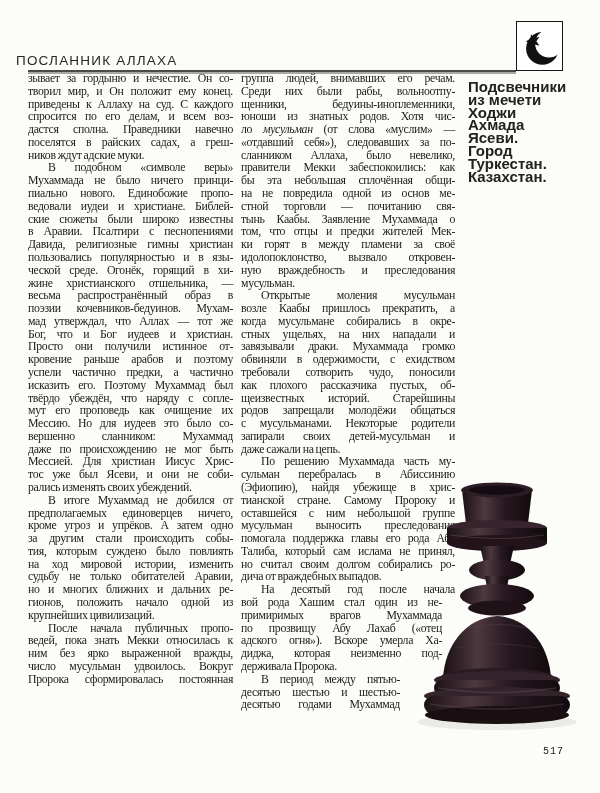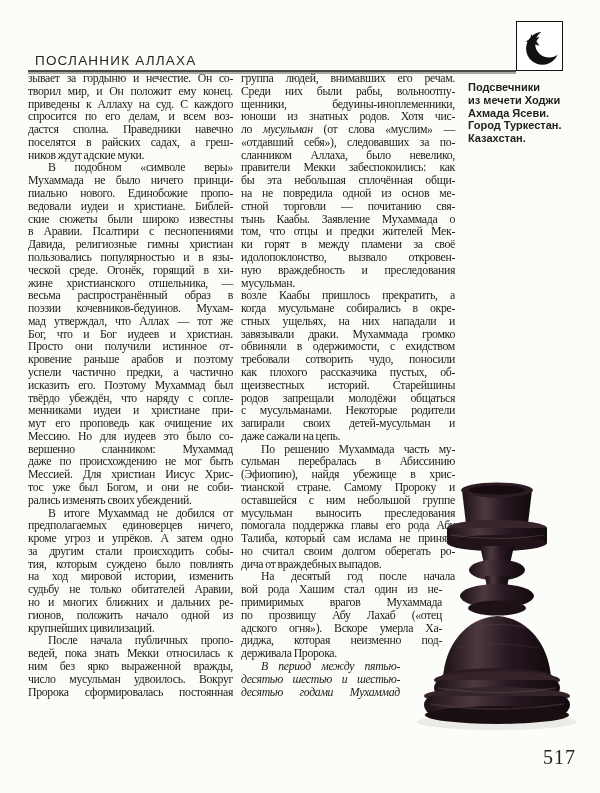--- a/index.html
+++ b/index.html
@@ -3,21 +3,21 @@
 <meta charset="utf-8">
 <style>
   html,body{margin:0;padding:0;background:#e8e8e4;}
   #page{
     position:relative; width:600px; height:793px; margin:0 auto;
     background:#fcfcf9; overflow:hidden;
     font-family:"Liberation Serif", serif; color:#1d1b19;
   }
   
   #hdr-title{
-    position:absolute; left:35px; top:53px;
+    position:absolute; left:16px; top:53px;
     font-family:"Liberation Sans", sans-serif;
     font-size:13.5px; letter-spacing:1.2px; color:#19181680;
     color:#2a2826; font-weight:400;
   }
   #hdr-rule{
     position:absolute; left:28px; top:70px; width:488px; height:4px;
     background:linear-gradient(to bottom,#4a4a48 0 45%,#a8a8a4 45% 100%);
   }
   #emblem{
     position:absolute; left:516px; top:21px; width:47px; height:50px;
@@ -29,35 +29,35 @@
     position:absolute; top:72px;
     font-size:11.8px; line-height:12.78px;
     letter-spacing:-0.32px; word-spacing:-0.6px;
   }
   #col-left{left:28px;  width:205px;}
   #col-mid {left:241px; width:214px;}
   .ln{text-align:justify; text-align-last:justify; white-space:normal;}
   .ln.end{text-align-last:left;}
   .ln.ind{text-indent:20px;}
   .ln.n1{padding-right:13px;}
-  .ln.n2{padding-right:55px;font-style:italic;}
+  .ln.n2{padding-right:55px;}
   .it{font-style:italic;}
   
   #caption{
     position:absolute; left:468px; top:81px; width:110px;
     font-family:"Liberation Sans", sans-serif;
-    font-size:11px; font-weight:bold; line-height:12.8px; color:#242220;
+    font-size:15px; font-weight:bold; line-height:12.8px; color:#242220;
   }
   
   #candle{position:absolute; left:412px; top:478px; width:170px; height:256px;}
   #candle svg{display:block; width:100%; height:100%;}
   
   #folio{
     position:absolute; left:543px; top:746px;
-    font-size:20px; letter-spacing:1px; color:#23211f;
+    font-size:10px; letter-spacing:1px; color:#23211f;font-family:Liberation Mono, monospace;
   }
 </style>
 </head>
 <body>
 
 <div id="page">
 
   <div id="hdr-title">ПОСЛАННИК АЛЛАХА</div>
   <div id="hdr-rule"></div>
 
@@ -94,27 +94,26 @@
       <div class="ln">жине христианского отшельника, —</div>
       <div class="ln">весьма распространённый образ в</div>
       <div class="ln">поэзии кочевников-бедуинов. Мухам-</div>
       <div class="ln">мад утверждал, что Аллах — тот же</div>
       <div class="ln">Бог, что и Бог иудеев и христиан.</div>
       <div class="ln">Просто они получили истинное от-</div>
       <div class="ln">кровение раньше арабов и поэтому</div>
       <div class="ln">успели частично предки, а частично</div>
       <div class="ln">исказить его. Поэтому Мухаммад был</div>
       <div class="ln">твёрдо убеждён, что наряду с сопле-</div>
-      <div class="ln">менниками иудеи и христиане при-</div>
       <div class="ln">мут его проповедь как очищение их</div>
       <div class="ln">Мессию. Но для иудеев это было со-</div>
       <div class="ln">вершенно сланником: Мухаммад</div>
       <div class="ln">даже по происхождению не мог быть</div>
       <div class="ln">Мессией. Для христиан Иисус Хрис-</div>
-      <div class="ln">тос уже был Богом, и они не соби-</div>
+      <div class="ln">тос уже был Ясеви, и они не соби-</div>
       <div class="ln end">рались изменять своих убеждений.</div>
       <div class="ln ind">В итоге Мухаммад не добился от</div>
       <div class="ln">предполагаемых единоверцев ничего,</div>
       <div class="ln">кроме угроз и упрёков. А затем одно</div>
       <div class="ln">за другим стали происходить собы-</div>
       <div class="ln">тия, которым суждено было повлиять</div>
       <div class="ln">на ход мировой истории, изменить</div>
       <div class="ln">судьбу не только обитателей Аравии,</div>
       <div class="ln">но и многих ближних и дальних ре-</div>
       <div class="ln">гионов, положить начало одной из</div>
@@ -136,41 +135,42 @@
       <div class="ln">правители Мекки забеспокоились: как</div>
       <div class="ln">бы эта небольшая сплочённая общи-</div>
       <div class="ln">на не повредила одной из основ ме-</div>
       <div class="ln">стной торговли — почитанию свя-</div>
       <div class="ln">тынь Каабы. Заявление Мухаммада о</div>
       <div class="ln">том, что отцы и предки жителей Мек-</div>
       <div class="ln">ки горят в между пламени за своё</div>
       <div class="ln">идолопоклонство, вызвало откровен-</div>
       <div class="ln">ную враждебность и преследования</div>
       <div class="ln end">мусульман.</div>
+      <div class="ln ind">Открытые моления мусульман</div>
       <div class="ln">возле Каабы пришлось прекратить, а</div>
       <div class="ln">когда мусульмане собирались в окре-</div>
       <div class="ln">стных ущельях, на них нападали и</div>
       <div class="ln">завязывали драки. Мухаммада громко</div>
       <div class="ln">обвиняли в одержимости, с ехидством</div>
       <div class="ln">требовали сотворить чудо, поносили</div>
       <div class="ln">как плохого рассказчика пустых, об-</div>
       <div class="ln">щеизвестных историй. Старейшины</div>
       <div class="ln">родов запрещали молодёжи общаться</div>
       <div class="ln">с мусульманами. Некоторые родители</div>
       <div class="ln">запирали своих детей-мусульман и</div>
       <div class="ln end">даже сажали на цепь.</div>
       <div class="ln ind">По решению Мухаммада часть му-</div>
       <div class="ln">сульман перебралась в Абиссинию</div>
       <div class="ln">(Эфиопию), найдя убежище в хрис-</div>
       <div class="ln">тианской стране. Самому Пророку и</div>
       <div class="ln">оставшейся с ним небольшой группе</div>
       <div class="ln">мусульман выносить преследования</div>
       <div class="ln">помогала поддержка главы его рода Абу</div>
       <div class="ln">Талиба, который сам ислама не принял,</div>
-      <div class="ln">но считал своим долгом оберегать ро-</div>
+      <div class="ln">но считал своим долгом собирались ро-</div>
       <div class="ln end">дича от враждебных выпадов.</div>
       <div class="ln ind">На десятый год после начала</div>
       <div class="ln n1">вой рода Хашим стал один из не-</div>
       <div class="ln n1">примиримых врагов Мухаммада</div>
       <div class="ln n1">по прозвищу Абу Лахаб («отец</div>
       <div class="ln n1">адского огня»). Вскоре умерла Ха-</div>
       <div class="ln n1">диджа, которая неизменно под-</div>
       <div class="ln end n1">держивала Пророка.</div>
       <div class="ln ind n2">В период между пятью-</div>
       <div class="ln n2">десятью шестью и шестью-</div>

